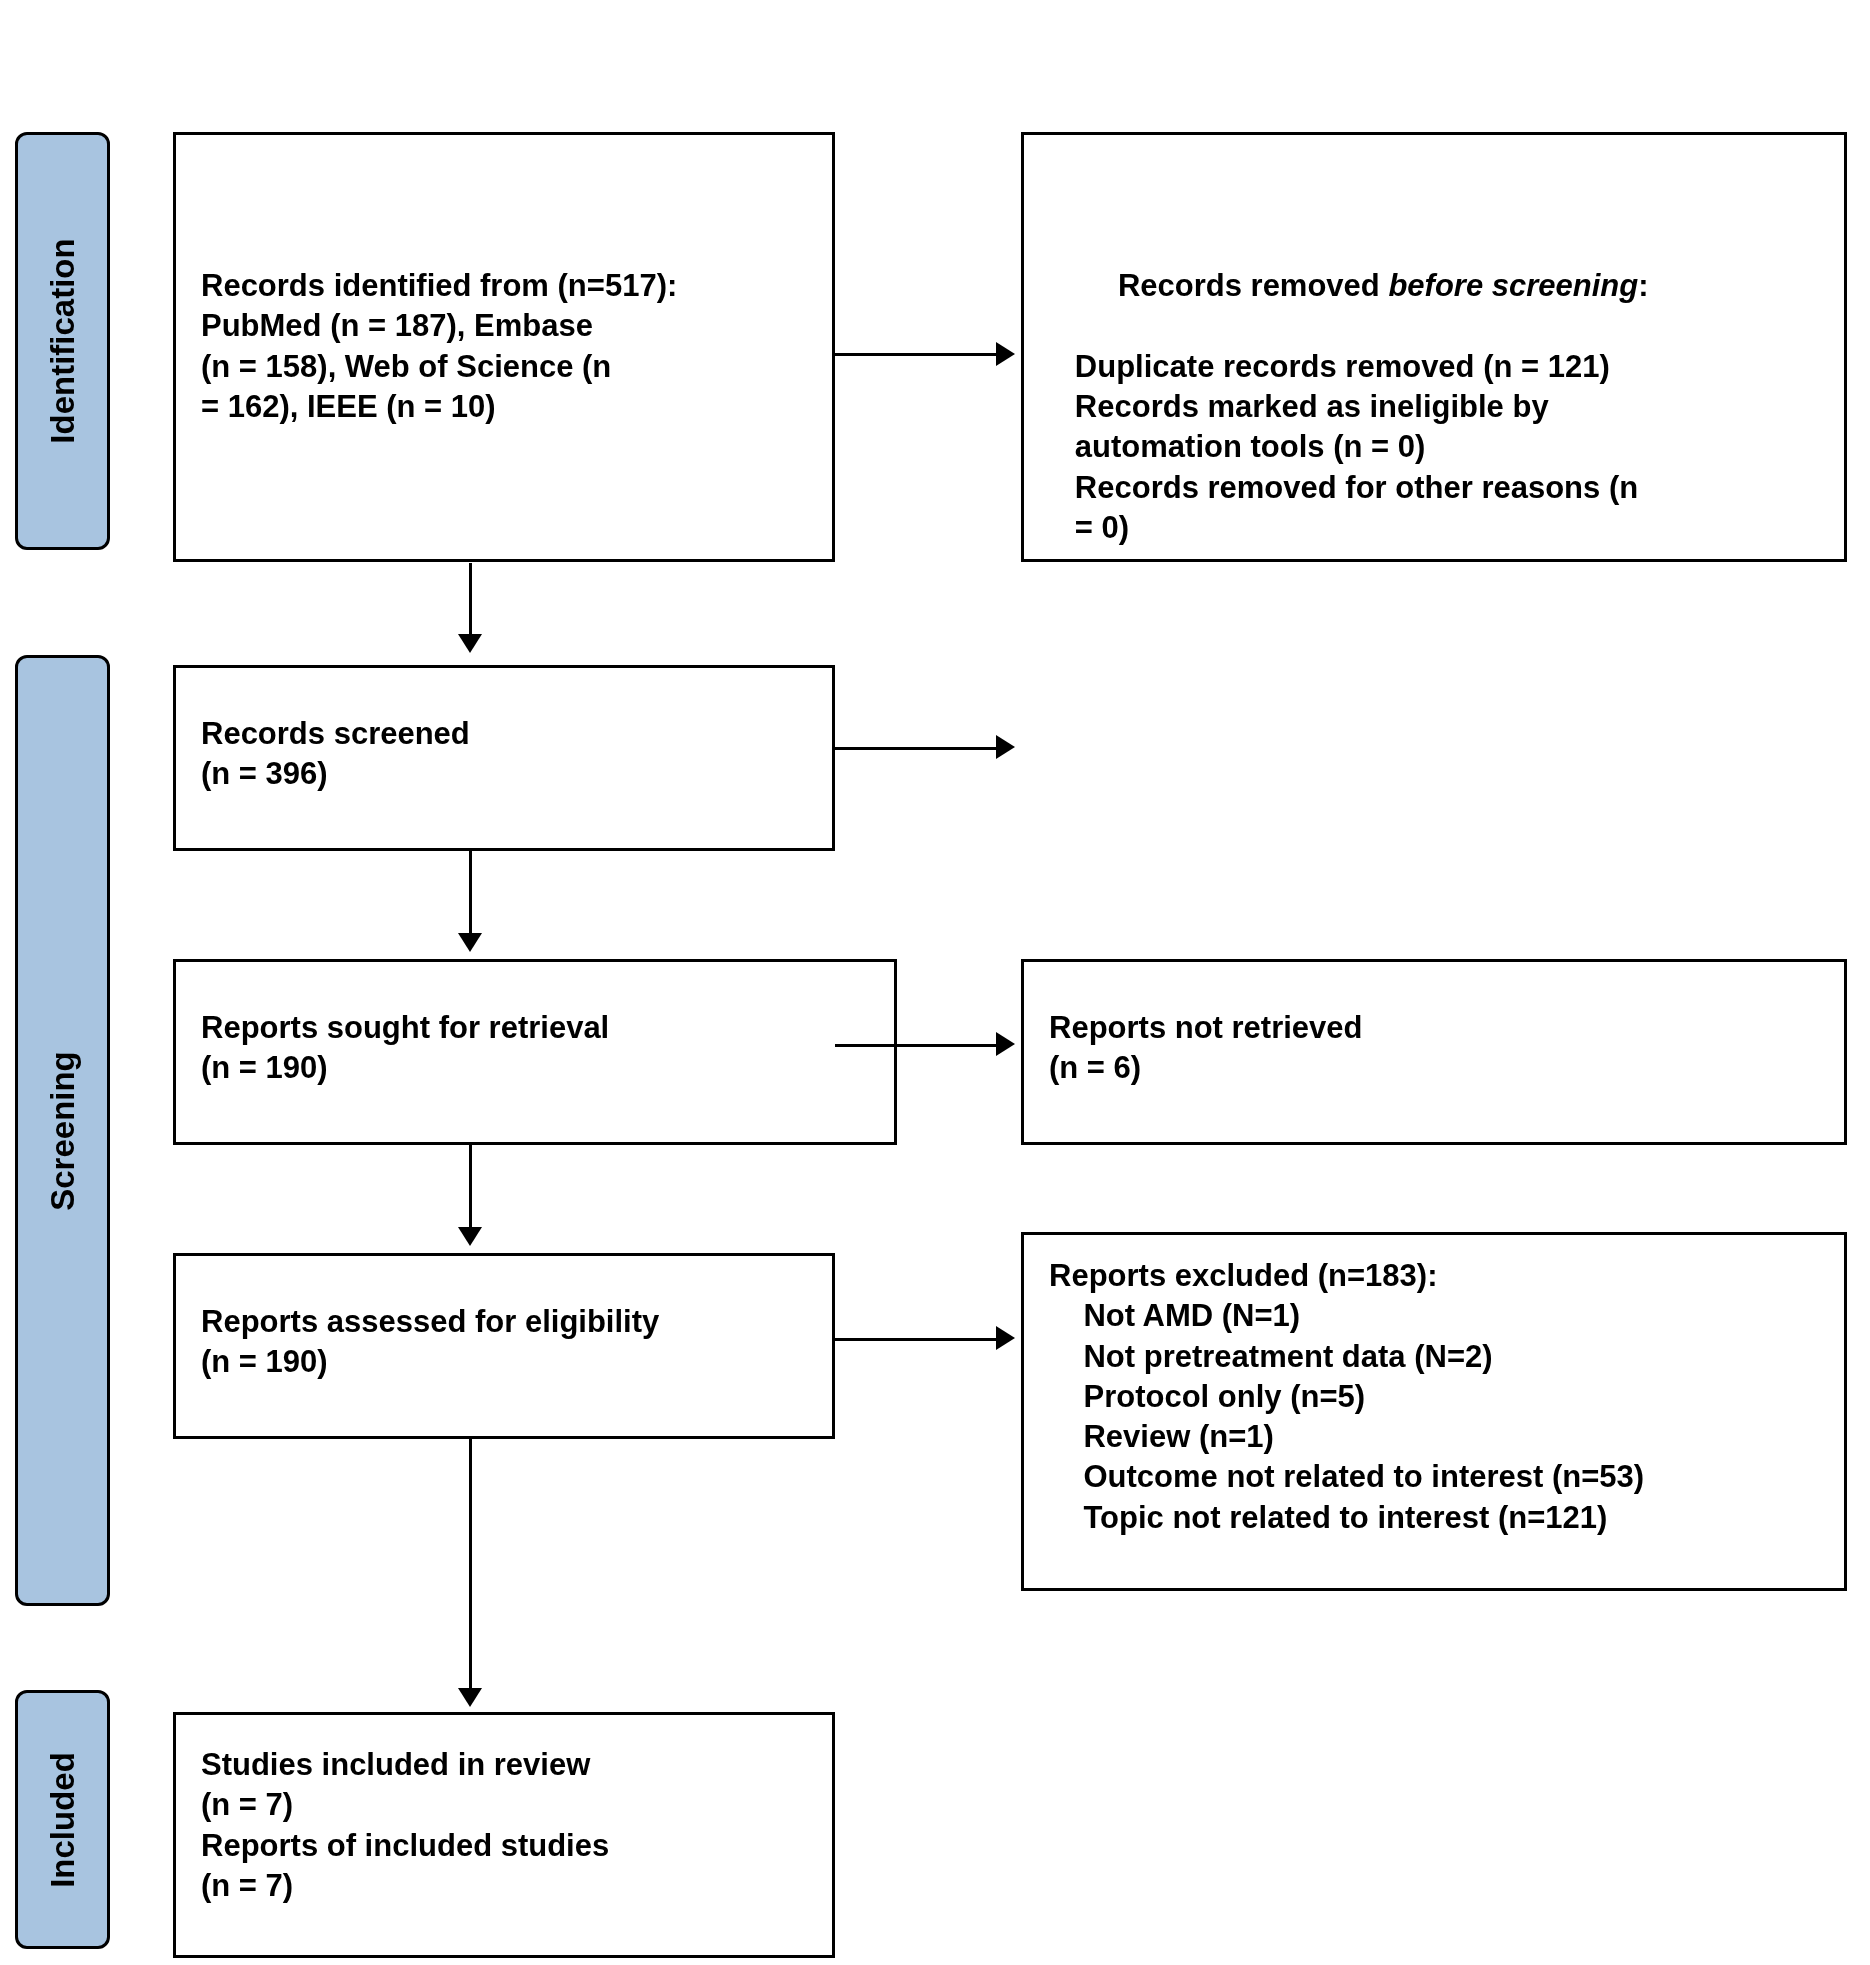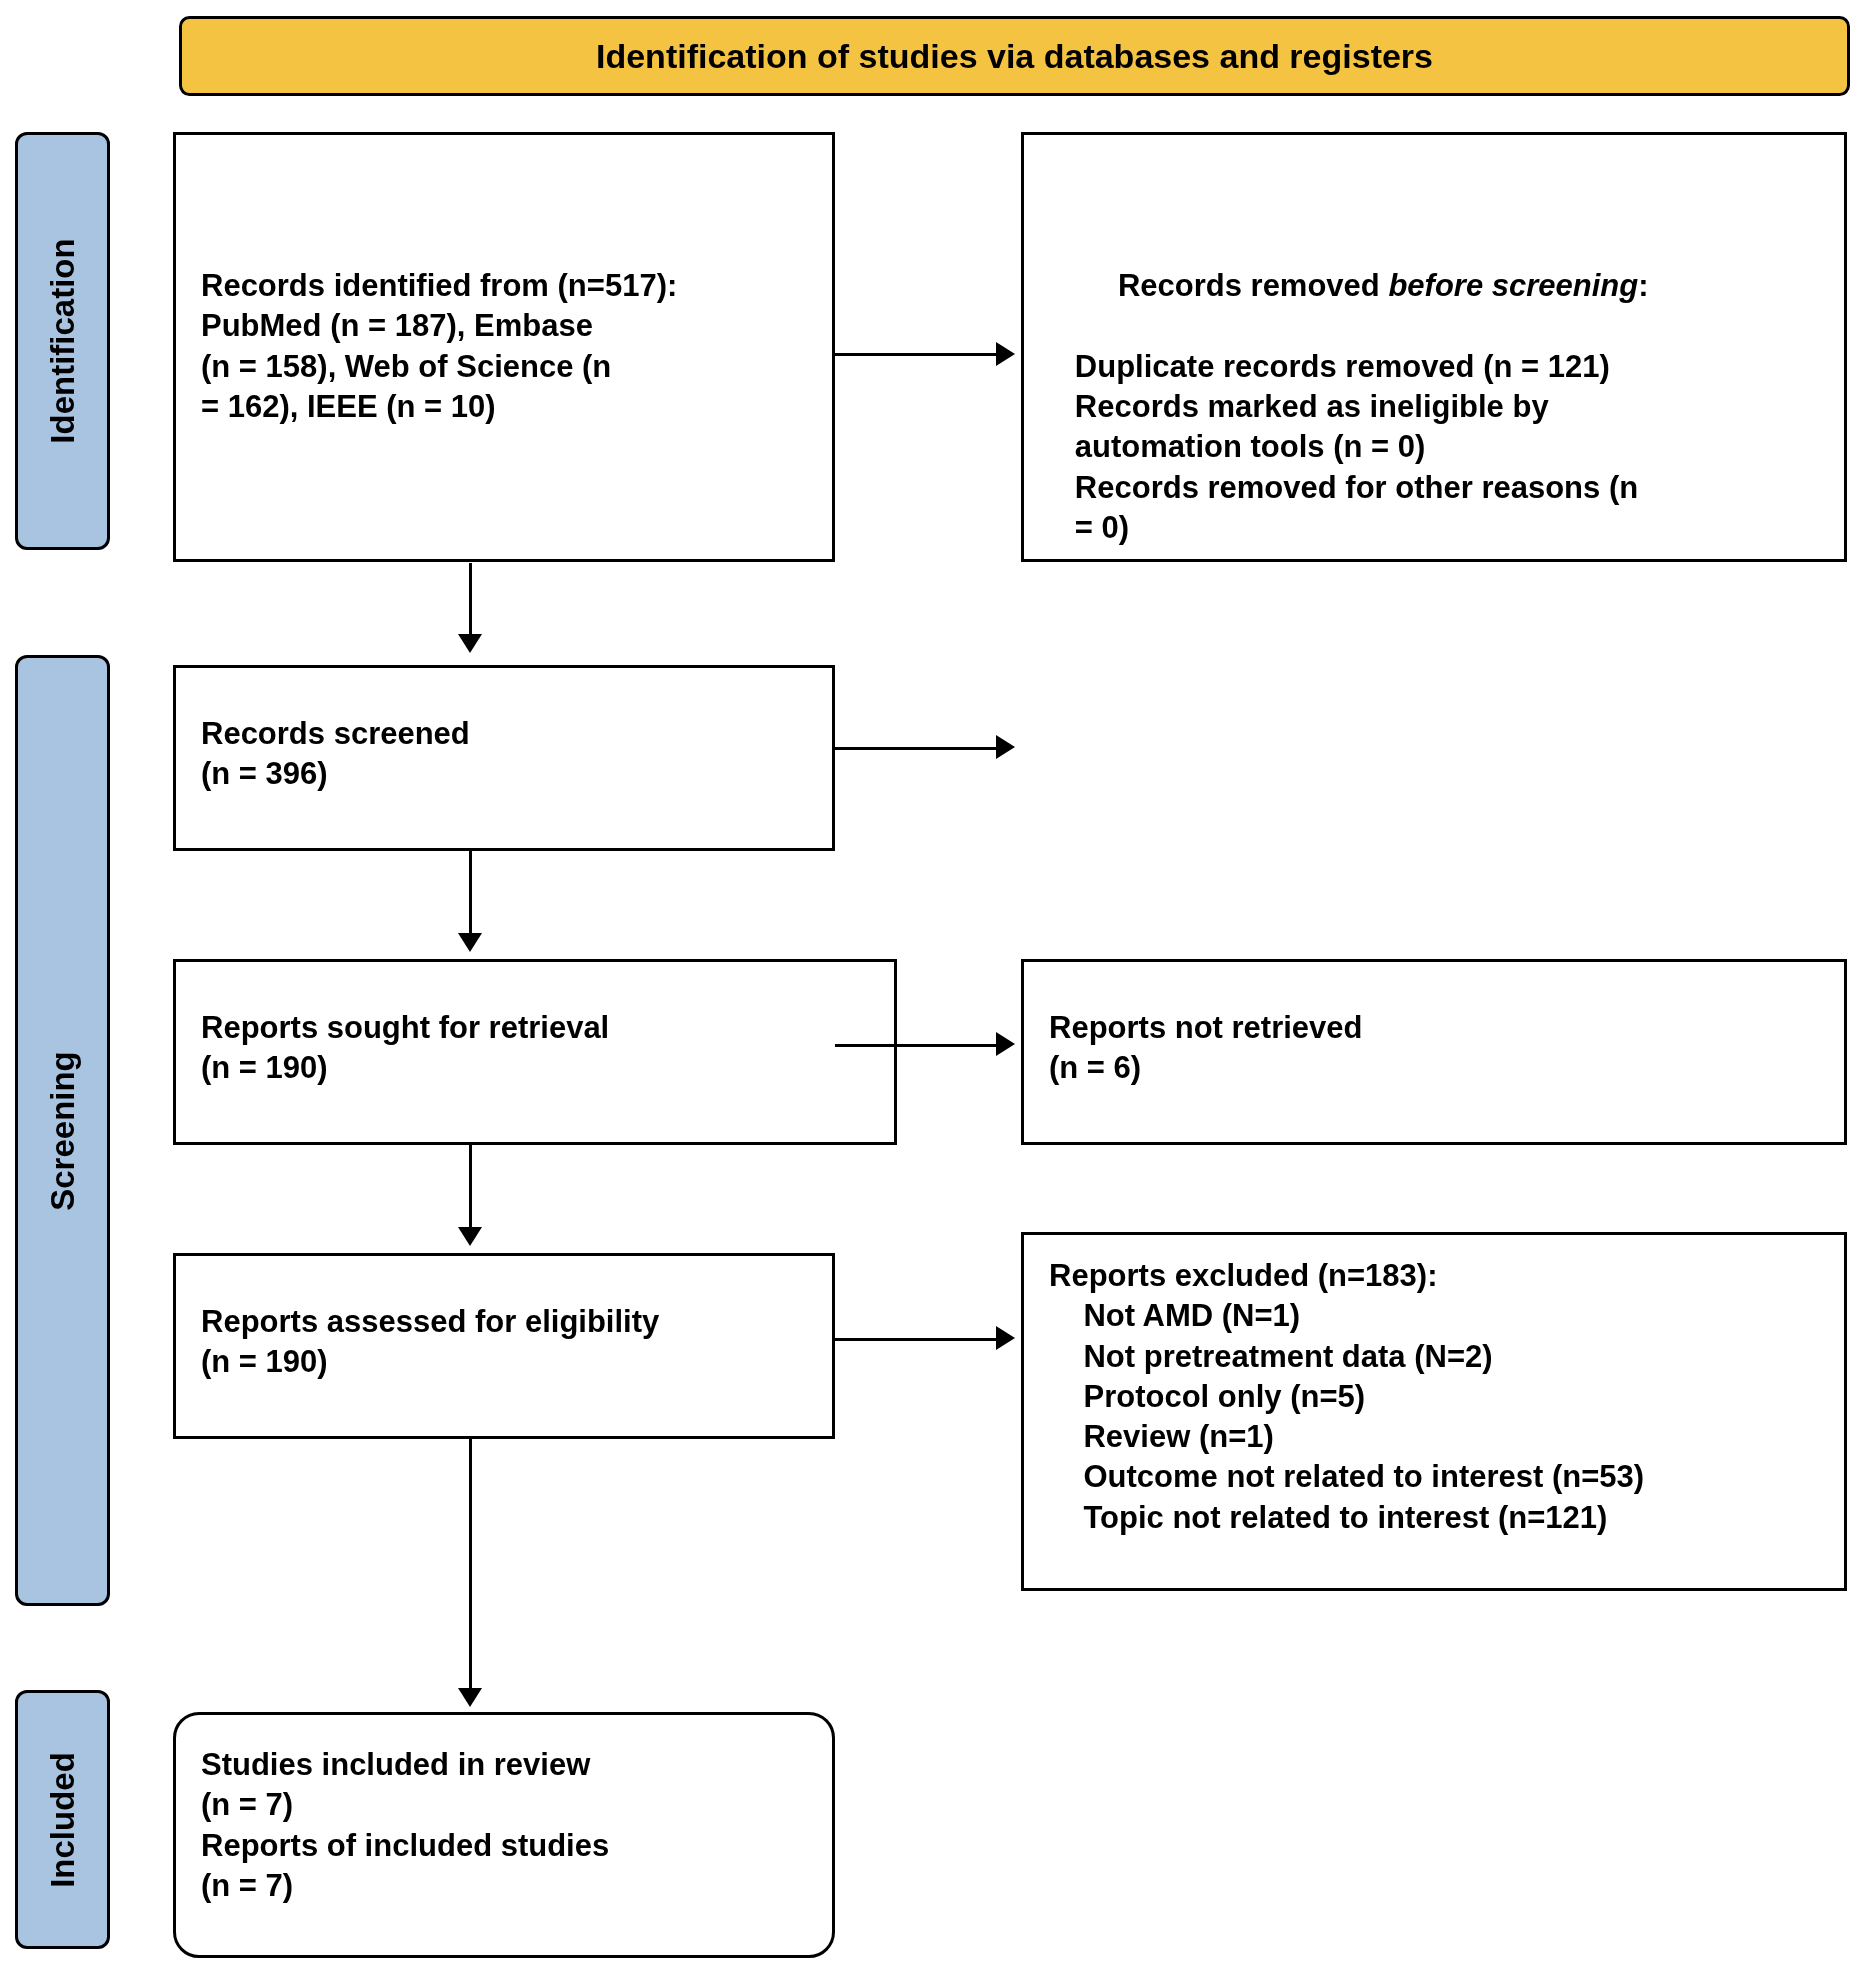--- a/index.html
+++ b/index.html
@@ -113,23 +113,20 @@
     border-left: 12.7px solid transparent;
     border-right: 12.7px solid transparent;
     border-top: 19.4px solid #000000;
   }
 </style>
 </head>
 <body>
 
 <div id="stage">
 
-  <div class="banner" style="left:179px; top:16.4px; width:1671px; height:80px;">
-    <div class="banner-text">Identification of studies via databases and registers</div>
-  </div>
 
   <div class="stage-label" style="left:15px; top:132px; width:95px; height:418px;">
     <span>Identification</span>
   </div>
 
   <div class="stage-label" style="left:15px; top:655px; width:95px; height:951px;">
     <span>Screening</span>
   </div>
 
   <div class="stage-label" style="left:15px; top:1690px; width:95px; height:259px;">
@@ -204,21 +201,21 @@
     Outcome not related to interest (n=53)
     Topic not related to interest (n=121)</div>
   </div>
 
   <div class="arrow-line-h" style="left:835px; top:1338px; width:161px;"></div>
   <div class="arrow-head-r" style="left:996px; top:1326px;"></div>
 
   <div class="arrow-line-v" style="left:469px; top:1439px; height:249px;"></div>
   <div class="arrow-head-d" style="left:458px; top:1688px;"></div>
 
-  <div class="box" style="left:173px; top:1712px; width:662px; height:246px;border-radius:26px;">
+  <div class="box" style="left:173px; top:1712px; width:662px; height:246px;">
     <div class="box-text pad-left" style="top:30px;">Studies included in review
 (n = 7)
 Reports of included studies
 (n = 7)</div>
   </div>
 
 </div>
 
 
 </body></html>

